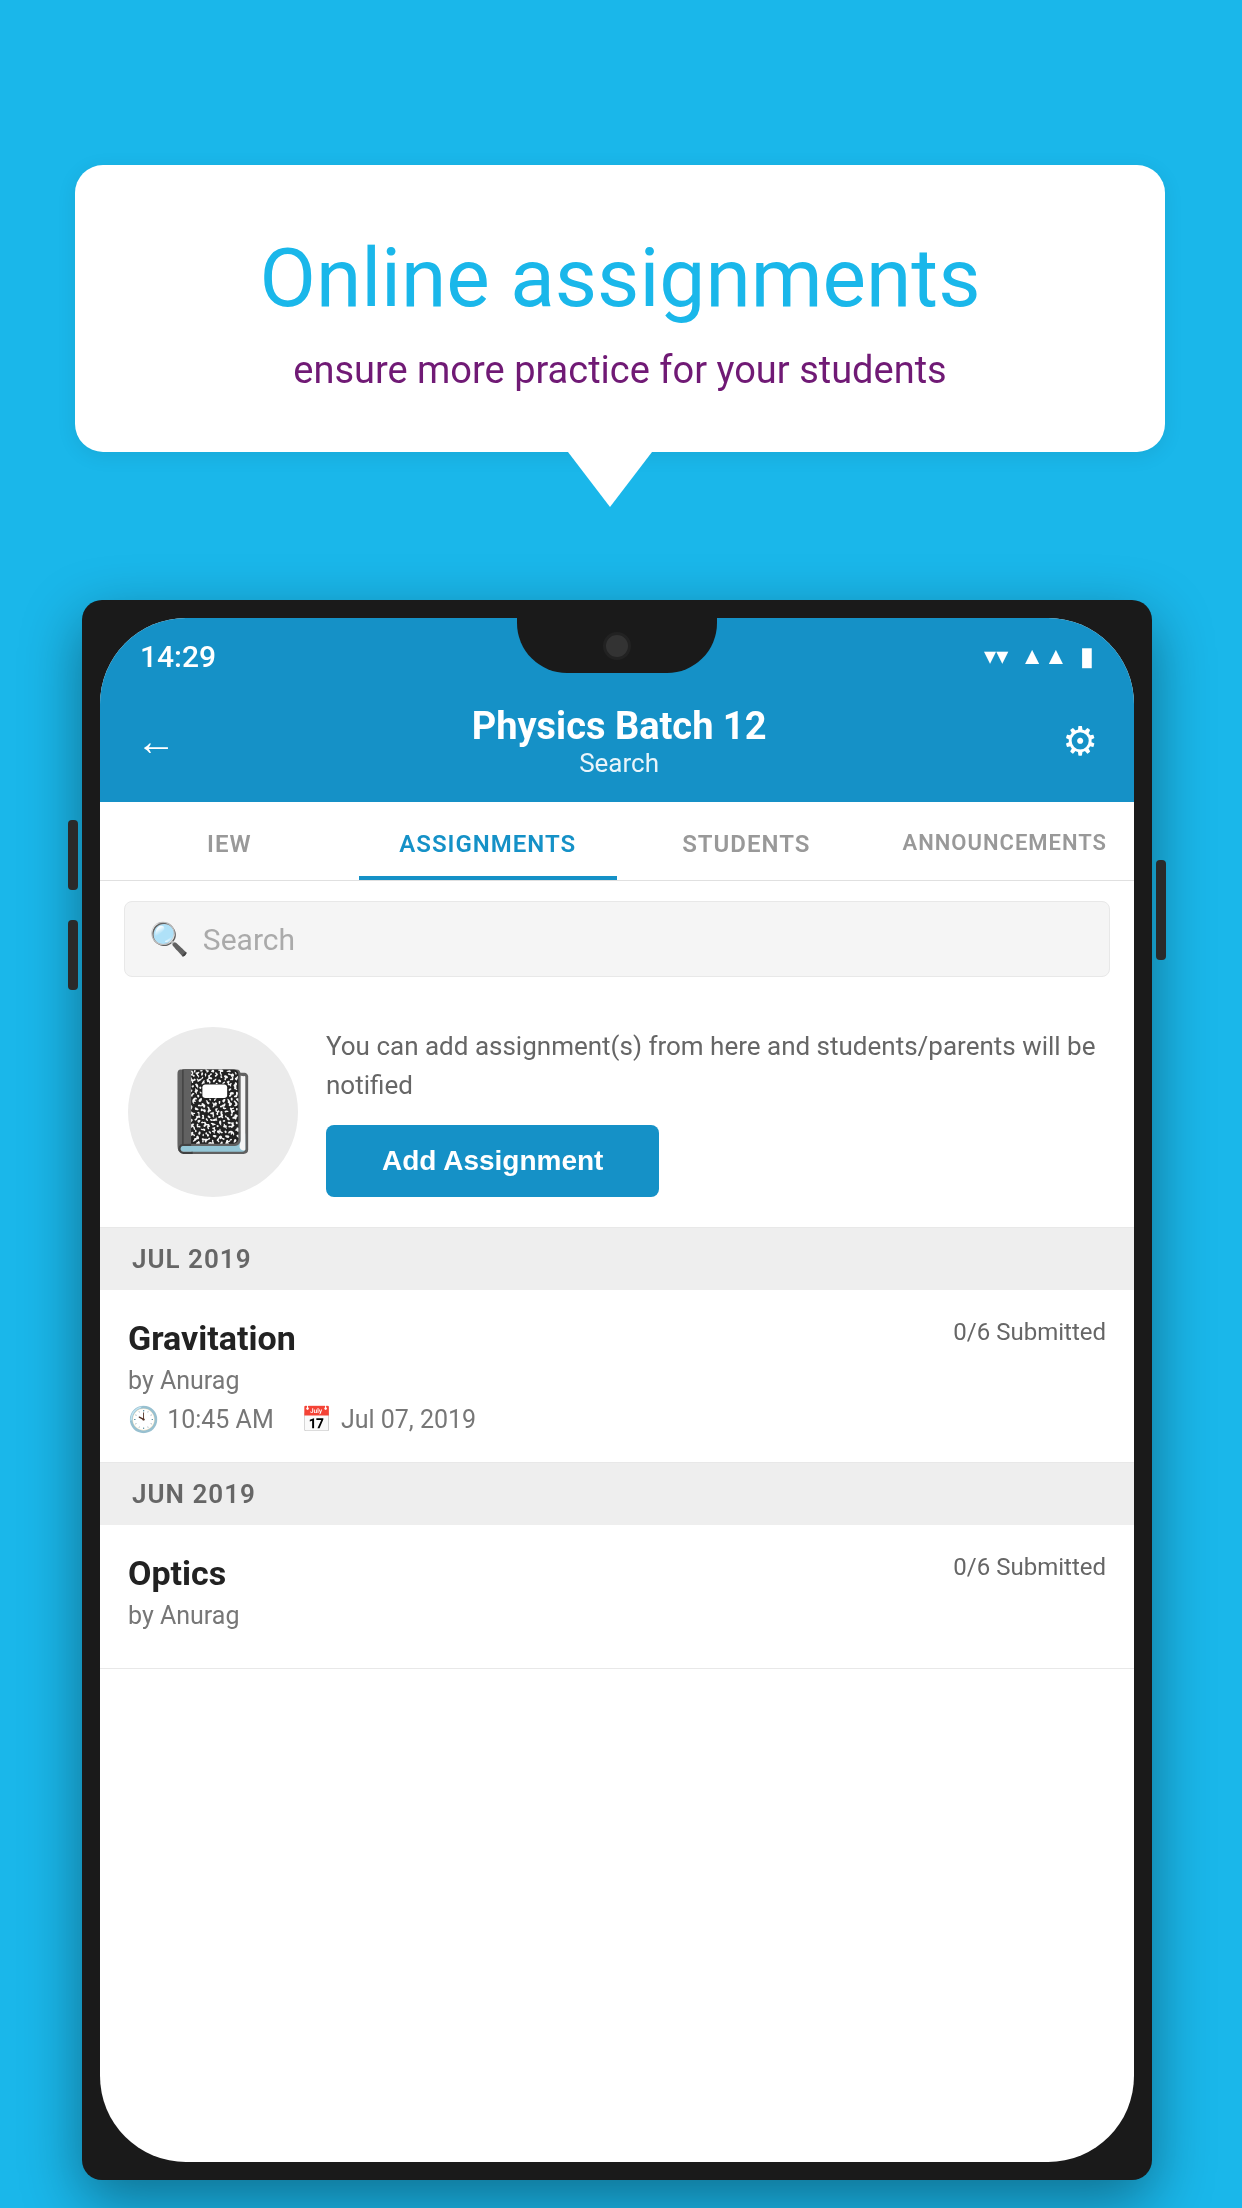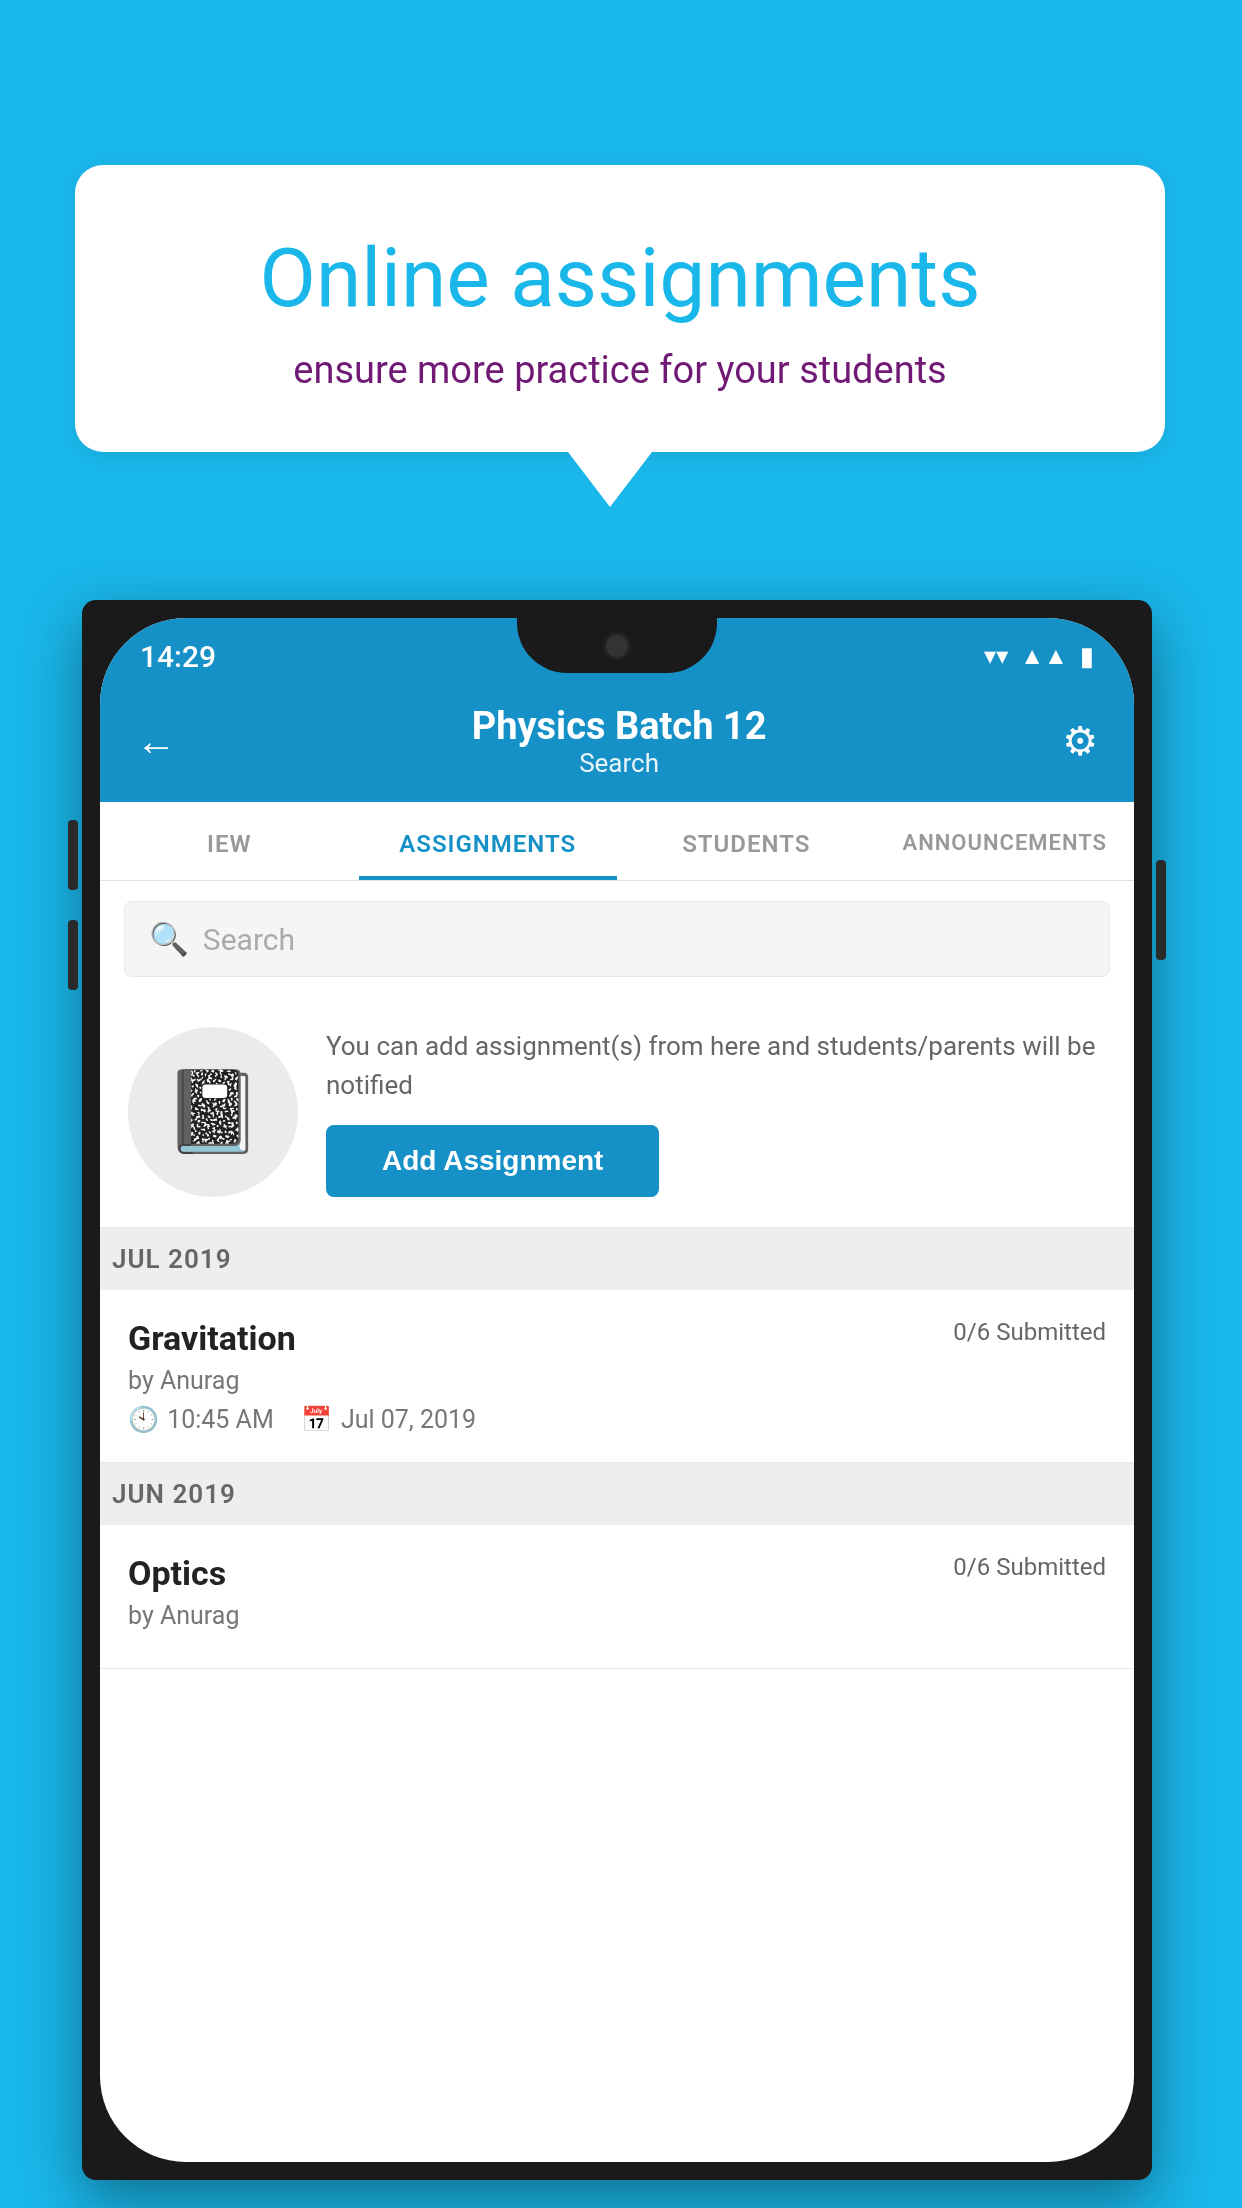--- a/index.html
+++ b/index.html
@@ -49,21 +49,21 @@
     }
 
     
     .phone-frame {
       position: absolute;
       top: 600px;
       left: 82px;
       width: 1070px;
       height: 1580px;
       background: #1a1a1a;
-      border-radius: 14px;
+      border-radius: 20px;
       padding: 18px;
       box-shadow: 0 20px 60px rgba(0,0,0,0.4);
     }
     .phone-inner {
       width: 100%;
       height: 100%;
       background: white;
       border-radius: 86px;
       overflow: hidden;
       position: relative;
@@ -236,21 +236,21 @@
       border-radius: 8px;
       padding: 20px 56px;
       font-size: 28px;
       font-weight: 600;
       cursor: pointer;
     }
 
     
     .section-header {
       background: #eeeeee;
-      padding: 16px 12px;
+      padding: 16px 32px;
       color: #666;
       font-size: 26px;
       font-weight: 600;
       letter-spacing: 1px;
     }
 
     
     .assignment-item {
       background: white;
       padding: 28px;

